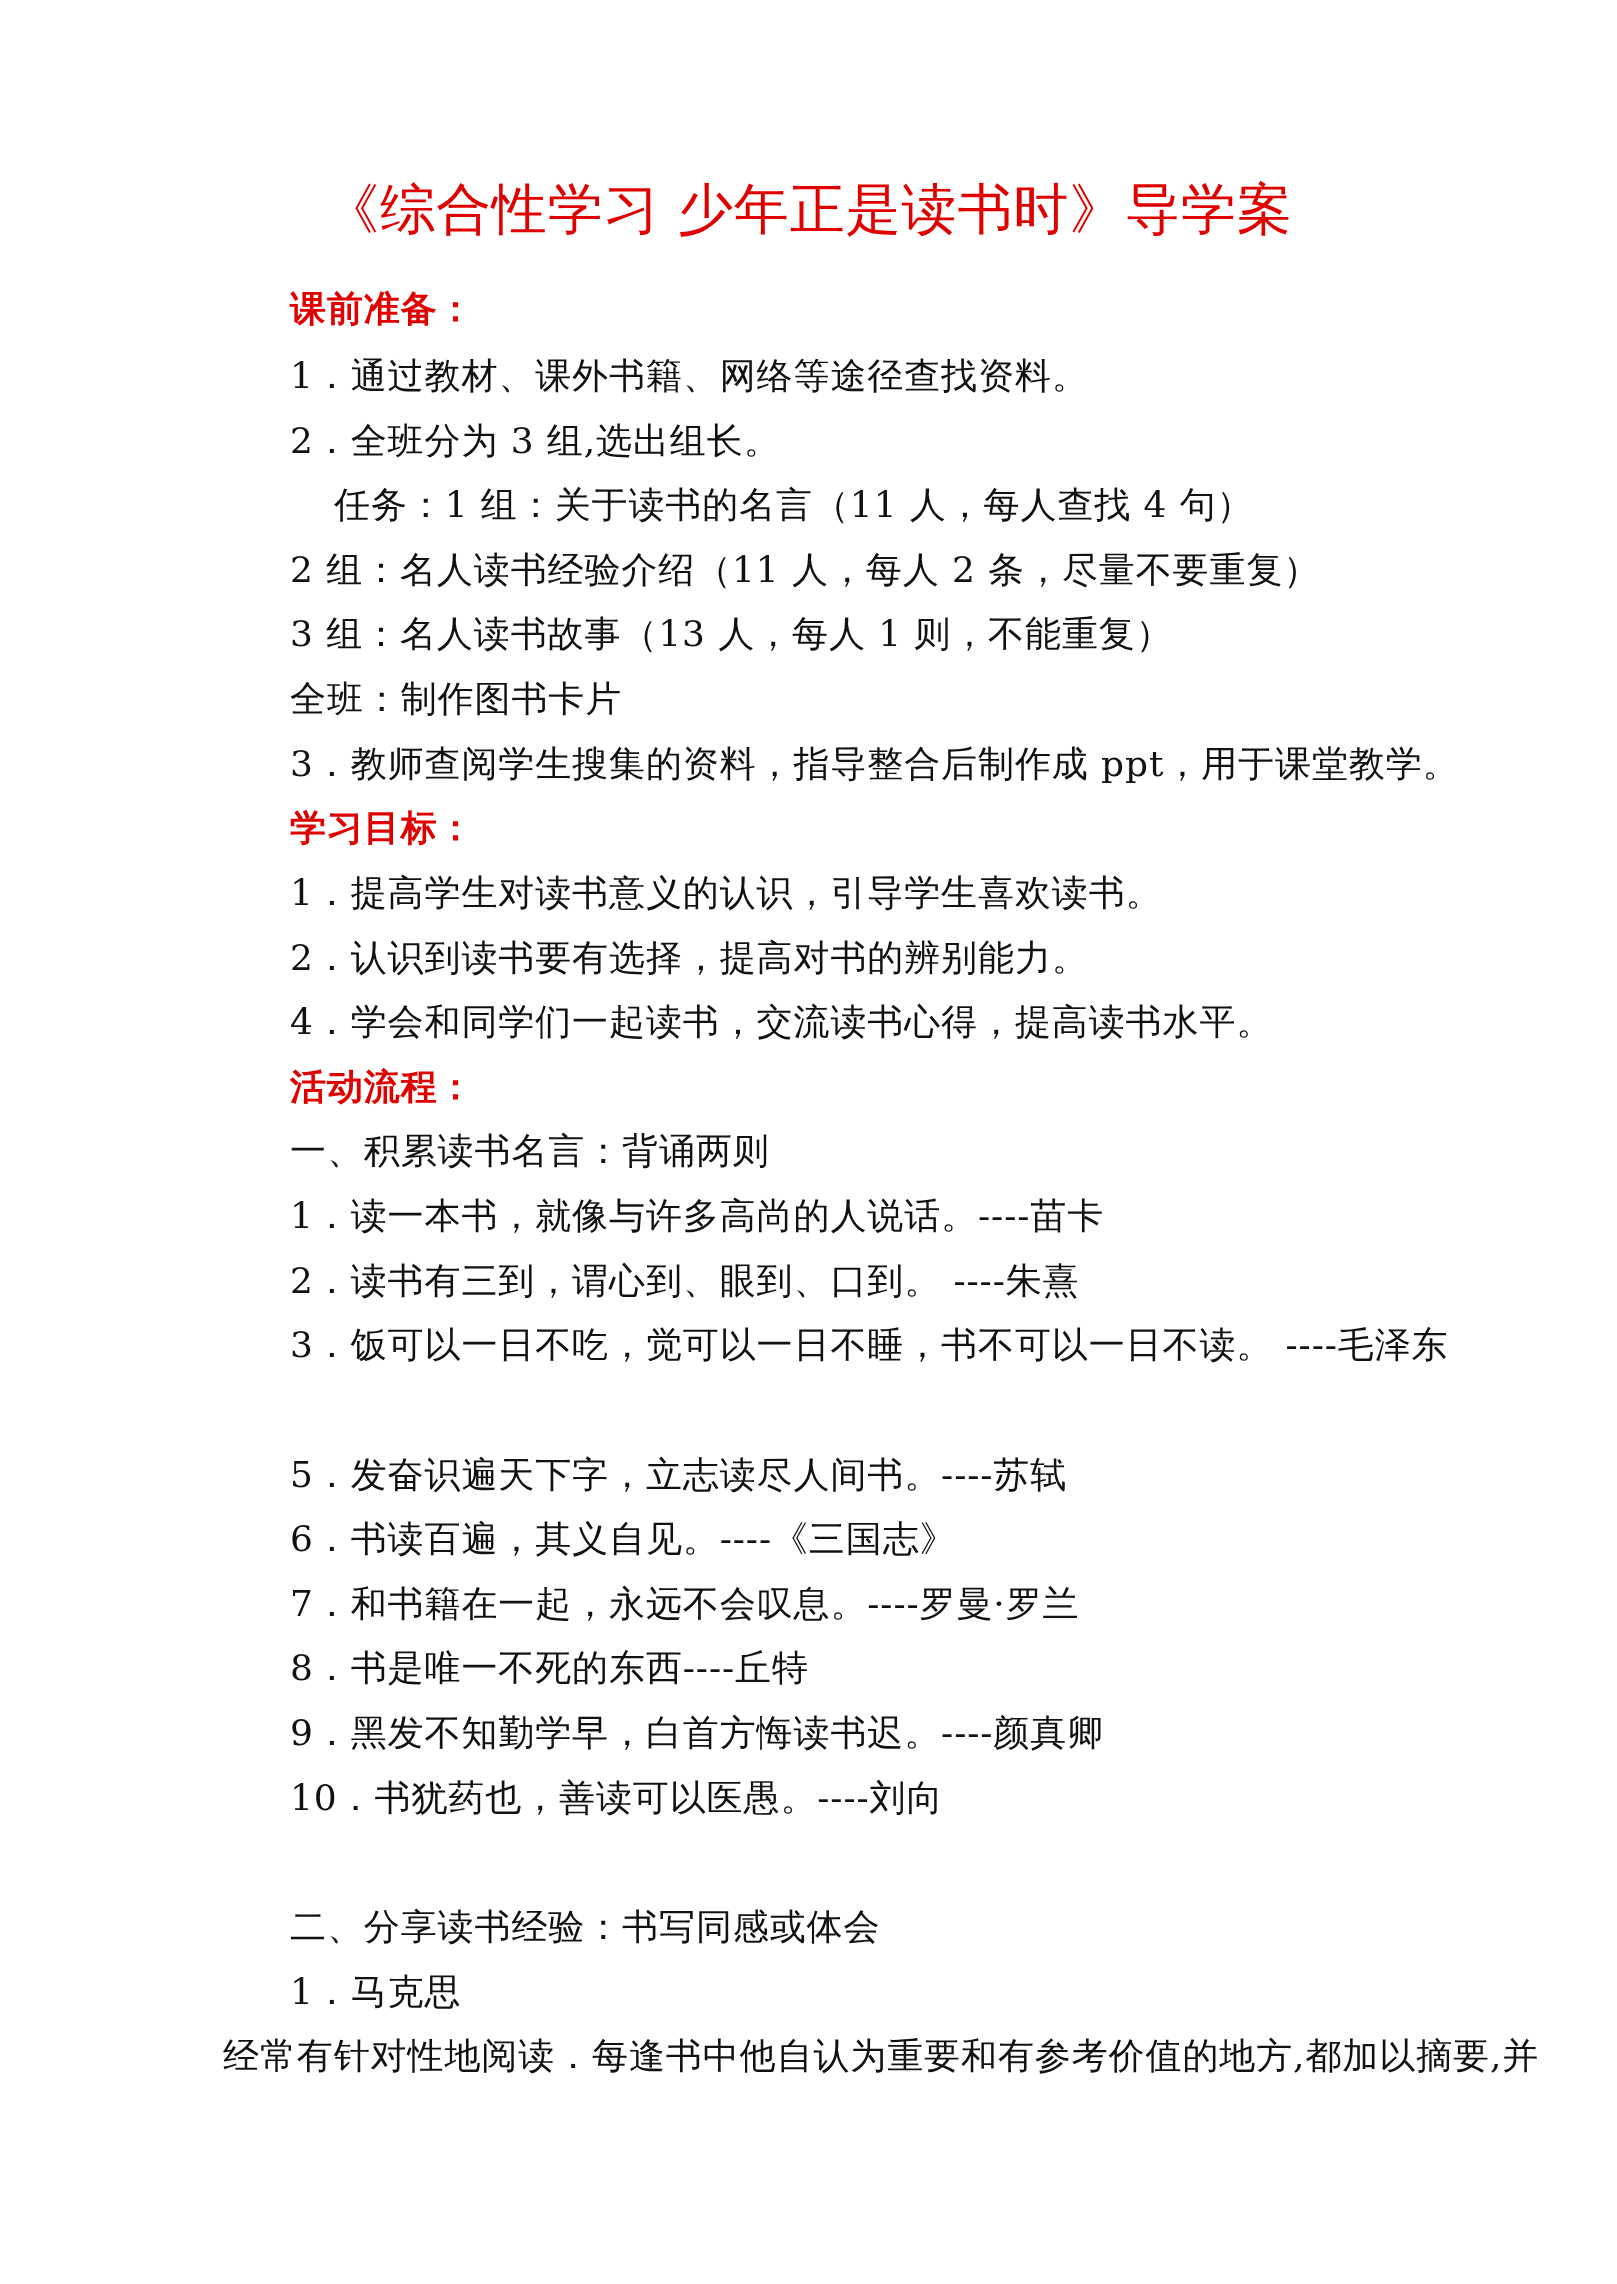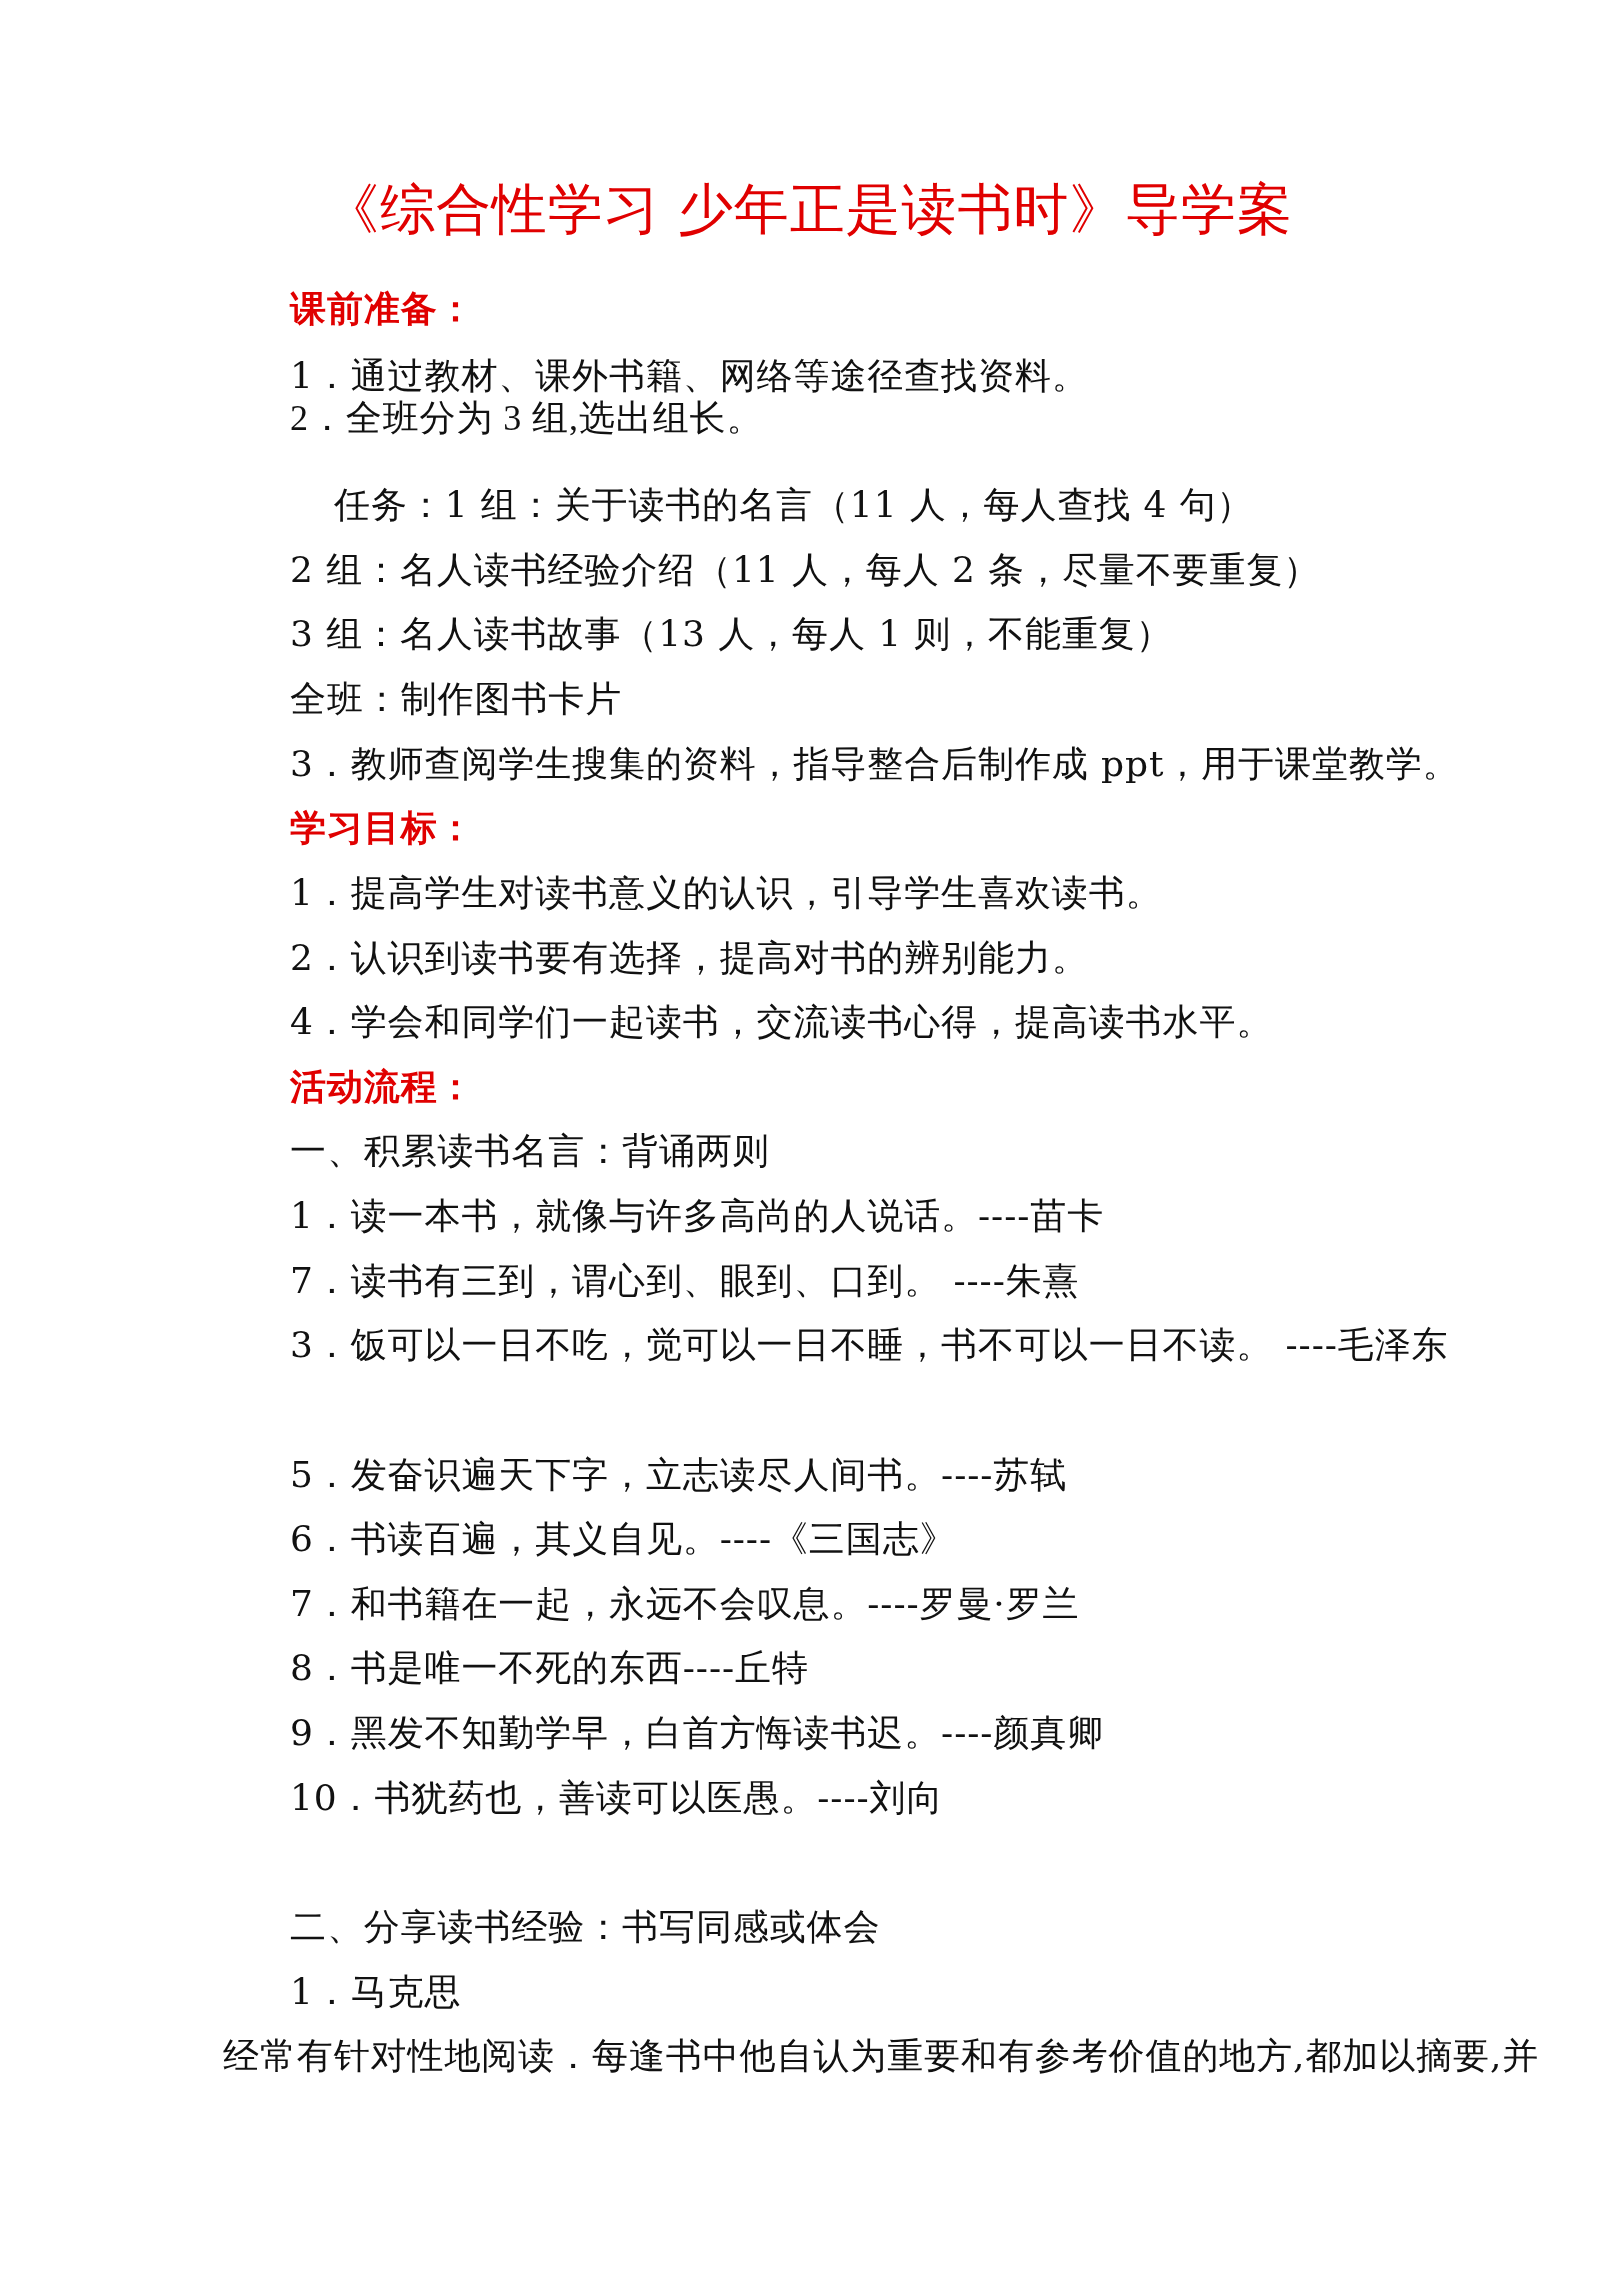--- a/index.html
+++ b/index.html
@@ -53,36 +53,36 @@
   </style>
 </head>
 <body>
 
 <div class="page">
 
   <div class="title">《综合性学习  少年正是读书时》导学案</div>
 
   <div class="line heading" style="top:289px;">课前准备：</div>
   <div class="line" style="top:356px;">1．通过教材、课外书籍、网络等途径查找资料。</div>
-  <div class="line" style="top:399px;font-family:Liberation Serif, serif;">2．全班分为 3 组,选出组长。</div>
+  <div class="line" style="top:421px;">2．全班分为 3 组,选出组长。</div>
   <div class="line" style="top:485px;margin-left:44px;">任务：1 组：关于读书的名言（11 人，每人查找 4 句）</div>
   <div class="line" style="top:550px;">2 组：名人读书经验介绍（11 人，每人 2 条，尽量不要重复）</div>
   <div class="line" style="top:614px;">3 组：名人读书故事（13 人，每人 1 则，不能重复）</div>
   <div class="line" style="top:679px;">全班：制作图书卡片</div>
   <div class="line" style="top:744px;">3．教师查阅学生搜集的资料，指导整合后制作成 ppt，用于课堂教学。</div>
 
   <div class="line heading" style="top:808px;">学习目标：</div>
   <div class="line" style="top:873px;">1．提高学生对读书意义的认识，引导学生喜欢读书。</div>
   <div class="line" style="top:938px;">2．认识到读书要有选择，提高对书的辨别能力。</div>
   <div class="line" style="top:1002px;">4．学会和同学们一起读书，交流读书心得，提高读书水平。</div>
 
   <div class="line heading" style="top:1067px;">活动流程：</div>
   <div class="line" style="top:1131px;">一、积累读书名言：背诵两则</div>
   <div class="line" style="top:1196px;">1．读一本书，就像与许多高尚的人说话。----苗卡</div>
-  <div class="line" style="top:1261px;">7．读书有三到，谓心到、眼到、口到。  ----朱熹</div>
+  <div class="line" style="top:1261px;">2．读书有三到，谓心到、眼到、口到。  ----朱熹</div>
   <div class="line" style="top:1325px;">3．饭可以一日不吃，觉可以一日不睡，书不可以一日不读。  ----毛泽东</div>
   <div class="line" style="top:1455px;">5．发奋识遍天下字，立志读尽人间书。----苏轼</div>
   <div class="line" style="top:1519px;">6．书读百遍，其义自见。----《三国志》</div>
   <div class="line" style="top:1584px;">7．和书籍在一起，永远不会叹息。----罗曼·罗兰</div>
   <div class="line" style="top:1648px;">8．书是唯一不死的东西----丘特</div>
   <div class="line" style="top:1713px;">9．黑发不知勤学早，白首方悔读书迟。----颜真卿</div>
   <div class="line" style="top:1778px;">10．书犹药也，善读可以医愚。----刘向</div>
   <div class="line" style="top:1907px;">二、分享读书经验：书写同感或体会</div>
   <div class="line" style="top:1972px;">1．马克思</div>
   <div class="line para" style="top:2036px;">经常有针对性地阅读．每逢书中他自认为重要和有参考价值的地方,都加以摘要,并</div>

